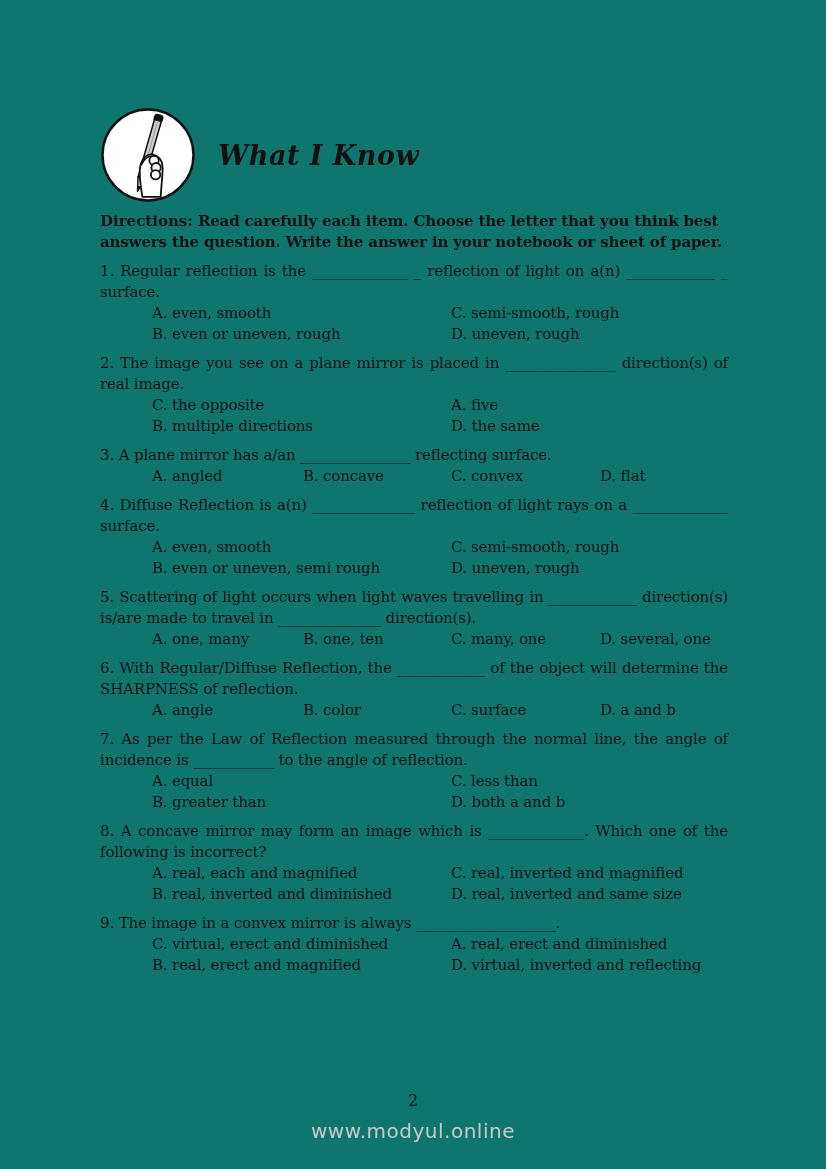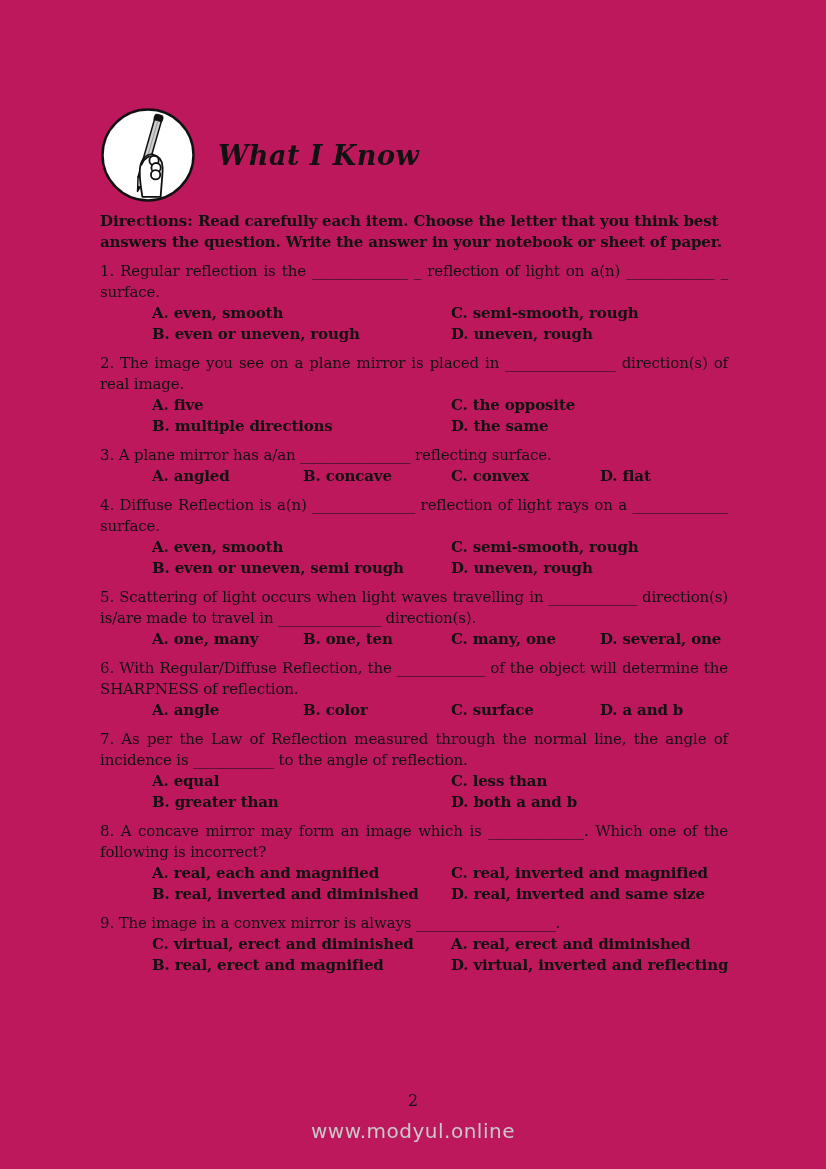--- a/index.html
+++ b/index.html
@@ -2,21 +2,21 @@
 <html><head>
 <meta charset="utf-8">
 <style>
   * { box-sizing: border-box; }
   html, body { margin: 0; padding: 0; background: #ffffff; }
   .page {
     position: relative;
     width: 826px;
     height: 1169px;
     margin: 0 auto;
-    background: #be185d;
+    background: #0f766e;
     font-family: "DejaVu Serif", "Liberation Serif", serif;
     color: #111111;
     overflow: hidden;
   }
   .content {
     position: absolute;
     left: 100px;
     top: 107px;
     width: 628px;
   }
@@ -37,21 +37,21 @@
   }
   .body-text {
     font-size: 15px;
     line-height: 21px;
     letter-spacing: -0.15px;
   }
   .directions { margin: 8px 0 0 0; font-weight: bold; }
   .directions b { letter-spacing: 0; }
   .question { margin-top: 8px; }
   .q-text { text-align: justify; }
-  .opts { padding-left: 52px; display: grid; font-weight: bold; }
+  .opts { padding-left: 52px; display: grid; }
   .opts.two-col  { grid-template-columns: 299px 1fr; }
   .opts.four-col { grid-template-columns: 151px 148px 149px 1fr; }
   .opt { line-height: 21px; white-space: nowrap; }
   .page-number {
     position: absolute;
     left: 0; right: 0;
     top: 1091px;
     text-align: center;
     font-size: 16px;
   }
@@ -103,22 +103,22 @@
           <div class="opts two-col">
             <div class="opt">A. even, smooth</div>
             <div class="opt">C. semi-smooth, rough</div>
             <div class="opt">B. even or uneven, rough</div>
             <div class="opt">D. uneven, rough</div>
           </div>
         </div>
         <div class="question">
           <div class="q-text">2. The image you see on a plane mirror is placed in _______________ direction(s) of real image.</div>
           <div class="opts two-col">
+            <div class="opt">C. the opposite</div>
             <div class="opt">A. five</div>
-            <div class="opt">C. the opposite</div>
             <div class="opt">B. multiple directions</div>
             <div class="opt">D. the same</div>
           </div>
         </div>
         <div class="question">
           <div class="q-text">3. A plane mirror has a/an _______________ reflecting surface.</div>
           <div class="opts four-col">
             <div class="opt">A. angled</div>
             <div class="opt">B. concave</div>
             <div class="opt">C. convex</div>

